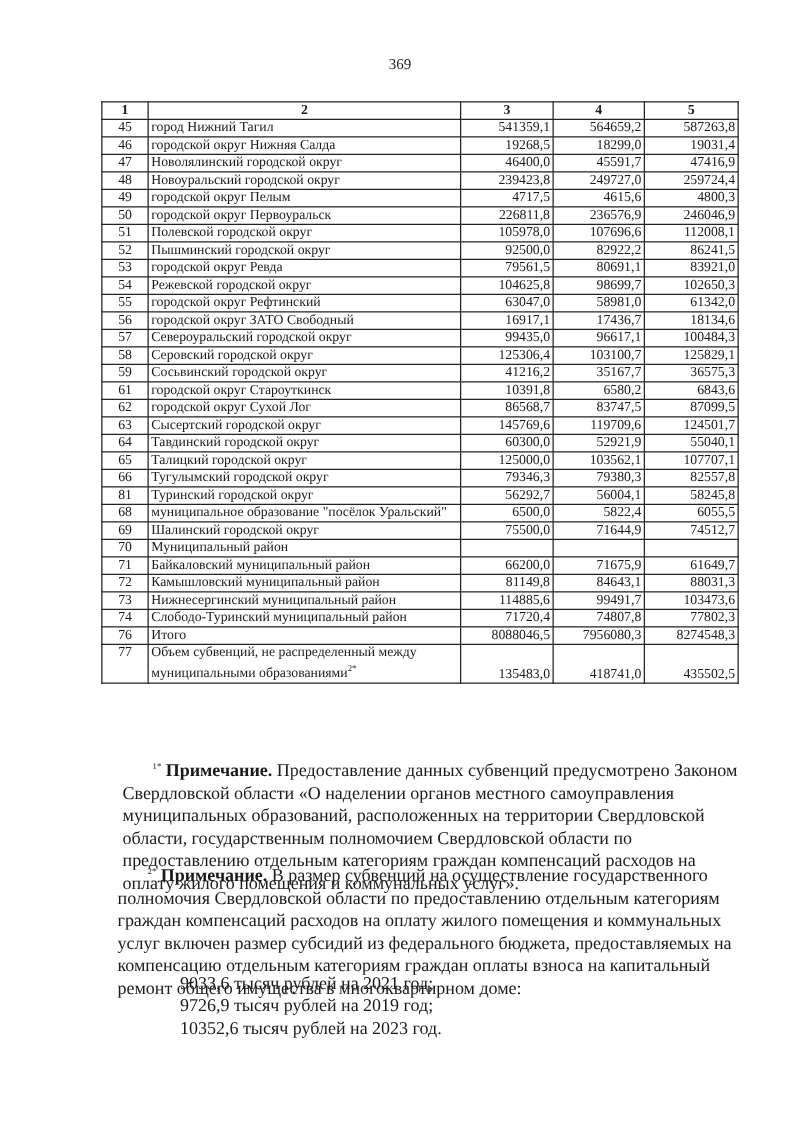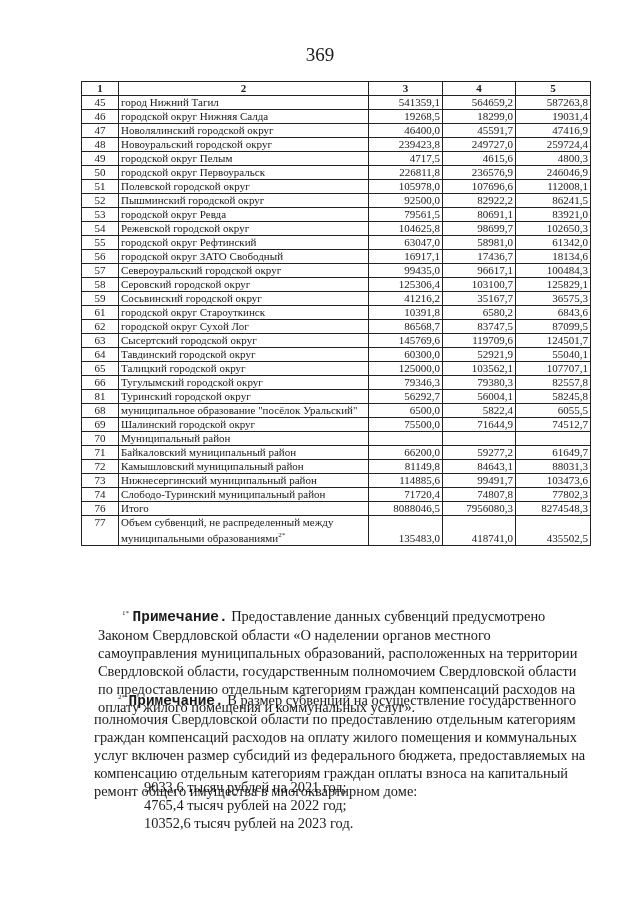--- a/index.html
+++ b/index.html
@@ -1,39 +1,39 @@
 <!DOCTYPE html>
 <html><head>
   <meta charset="utf-8">
   <style>
     html, body { margin: 0; padding: 0; background: #ffffff; }
     body { width: 640px; height: 905px; position: relative; overflow: hidden;
            font-family: "Liberation Serif", "DejaVu Serif", serif; color: #1a1a1a; }
     .page-number { position: absolute; top: 44px; left: 0; width: 640px; text-align: center;
-                   font-size: 19px; }
+                   font-size: 12px; }
     table.data { position: absolute; top: 81px; left: 81px; border-collapse: collapse;
                  font-size: 11px; table-layout: fixed; width: 509px; }
     table.data td { border: 1px solid #222; padding: 0 2px; height: 13px; line-height: 13px;
                     white-space: nowrap; overflow: hidden; }
     table.data col.c1 { width: 37px; }
     table.data col.c2 { width: 250px; }
     table.data col.c3 { width: 74px; }
     table.data col.c4 { width: 73px; }
     table.data col.c5 { width: 75px; }
     td.num { text-align: center; }
     td.val { text-align: right; }
     td.hdr { text-align: center; font-weight: bold; }
     tr.bold td { font-weight: normal; }
     tr.tall td { height: 28px; line-height: 13px; vertical-align: bottom; }
     tr.tall td.num { vertical-align: top; }
     tr.tall td.name { white-space: normal; vertical-align: top; }
     sup { font-size: 7px; }
     .notes { position: absolute; left: 98px; width: 492px; font-size: 14.4px; line-height: 18px; }
     .note p { margin: 0; text-indent: 24px; }
-    .note b { font-weight: bold; font-family: Liberation Mono, monospace; }
+    .note b { font-weight: bold; }
     .note1 { top: 604px; left: 98px; }
     .note2 { top: 688px; left: 94px; }
     .amounts { position: absolute; left: 144px; top: 778px; font-size: 14.4px; line-height: 18px; }
     .amounts div { white-space: nowrap; }
   </style>
 </head>
 <body>
 
 <div class="page-number">369</div>
 
@@ -225,21 +225,21 @@
         <td class="num"><span>70</span></td>
         <td class="name"><span>Муниципальный район</span></td>
         <td class="val"><span></span></td>
         <td class="val"><span></span></td>
         <td class="val"><span></span></td>
       </tr>
       <tr>
         <td class="num"><span>71</span></td>
         <td class="name"><span>Байкаловский муниципальный район</span></td>
         <td class="val"><span>66200,0</span></td>
-        <td class="val"><span>59277,2</span></td>
+        <td class="val"><span>71675,9</span></td>
         <td class="val"><span>61649,7</span></td>
       </tr>
       <tr>
         <td class="num"><span>72</span></td>
         <td class="name"><span>Камышловский муниципальный район</span></td>
         <td class="val"><span>81149,8</span></td>
         <td class="val"><span>84643,1</span></td>
         <td class="val"><span>88031,3</span></td>
       </tr>
       <tr>
@@ -276,15 +276,15 @@
 <div class="notes note note1">
   <p><sup>1*</sup> <b>Примечание.</b><span> Предоставление данных субвенций предусмотрено Законом Свердловской области «О наделении органов местного самоуправления муниципальных образований, расположенных на территории Свердловской области, государственным полномочием Свердловской области по предоставлению отдельным категориям граждан компенсаций расходов на оплату жилого помещения и коммунальных услуг».</span></p>
 </div>
 
 <div class="notes note note2">
   <p><sup>2*</sup> <b>Примечание.</b><span> В размер субвенций на осуществление государственного полномочия Свердловской области по предоставлению отдельным категориям граждан компенсаций расходов на оплату жилого помещения и коммунальных услуг включен размер субсидий из федерального бюджета, предоставляемых на компенсацию отдельным категориям граждан оплаты взноса на капитальный ремонт общего имущества в многоквартирном доме:</span></p>
 </div>
 
 <div class="amounts">
   <div>9033,6 тысяч рублей на 2021 год;</div>
-  <div>4765,4 тысяч рублей на 2022 год;</div>
+  <div>9726,9 тысяч рублей на 2019 год;</div>
   <div>10352,6 тысяч рублей на 2023 год.</div>
 </div>
 
 </body></html>

